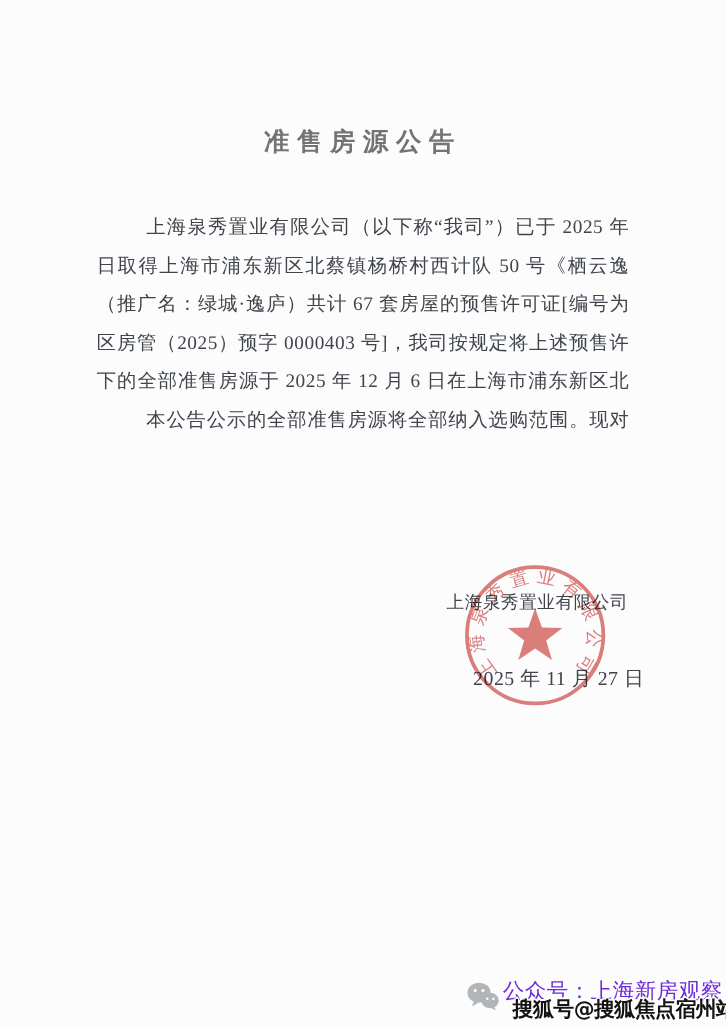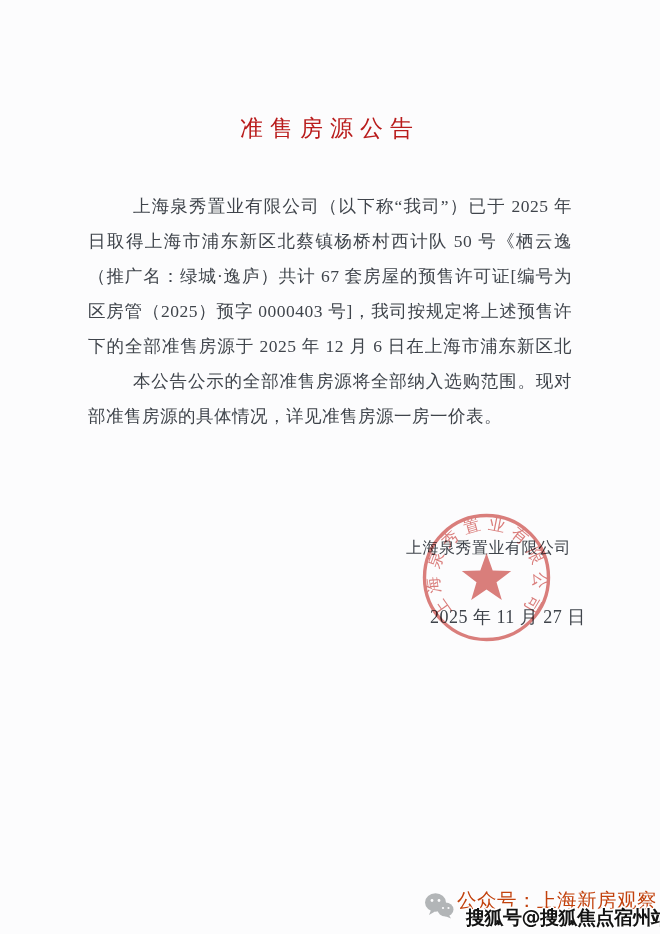--- a/index.html
+++ b/index.html
@@ -13,23 +13,23 @@
     width: 660px; height: 934px;
     background: #fcfcfd;
     overflow: hidden;
   }
   .title {
     position: absolute;
     top: 113px; left: 0; width: 660px;
     margin: 0;
     text-align: center;
     font-size: 23px;
-    font-weight: normal;
+    font-weight: bold;
     letter-spacing: 7px;
-    color: #b91c1c;
+    color: #737373;
   }
   .doc-body {
     position: absolute;
     top: 189px; left: 88px; width: 484px;
     color: #3f444b;
     font-size: 17.5px;
   }
   .line {
     height: 35px;
     line-height: 35px;
@@ -75,21 +75,21 @@
     position: absolute;
     top: 8px; left: 424px;
     width: 30px; height: 27px;
   }
   .wm-gray {
     position: absolute;
     top: 3px; left: 457px;
     font-family: Liberation Sans, sans-serif;
     font-size: 19.5px;
     letter-spacing: 0.5px;
-    color: #c2410c;
+    color: #6d28d9;
     white-space: nowrap;
   }
   .wm-black {
     position: absolute;
     top: 21px; left: 466px;
     font-family: "DejaVu Sans", sans-serif;
     font-weight: bold;
     font-size: 19px;
     letter-spacing: -0.5px;
     color: #131313;
@@ -107,21 +107,20 @@
 
   <h1 class="title">准售房源公告</h1>
 
   <div class="doc-body">
     <div class="line just indent">上海泉秀置业有限公司（以下称“我司”）已于 2025 年 11 月 27</div>
     <div class="line just">日取得上海市浦东新区北蔡镇杨桥村西计队 50 号《栖云逸庭》项目</div>
     <div class="line just">（推广名：绿城·逸庐）共计 67 套房屋的预售许可证[编号为浦东新</div>
     <div class="line just">区房管（2025）预字 0000403 号]，我司按规定将上述预售许可证项</div>
     <div class="line just">下的全部准售房源于 2025 年 12 月 6 日在上海市浦东新区北蔡镇杨桥</div>
     <div class="line just indent">本公告公示的全部准售房源将全部纳入选购范围。现对外公开全</div>
-    <div class="line">部准售房源的具体情况，详见准售房源一房一价表。</div>
   </div>
 
   <div class="sig-company">上海泉秀置业有限公司</div>
   <div class="sig-date">2025 年 11 月 27 日</div>
 
   <svg class="seal" viewBox="0 0 137 137" xmlns="http://www.w3.org/2000/svg">
     <circle cx="68.5" cy="68.5" r="62" fill="none" stroke="#d5625f" stroke-width="3.4"></circle>
     <polygon points="68.5,44 74.7,61.5 93.2,62 78.5,73.2 83.8,91 68.5,80.5 53.2,91 58.5,73.2 43.8,62 62.3,61.5" fill="#d5625f"></polygon>
     <path id="seal-arc" d="M 34.6,102.4 A 48,48 0 1 1 102.4,102.4" fill="none"></path>
     <text font-size="16.5" fill="#d5625f" font-family="Liberation Serif, serif">

